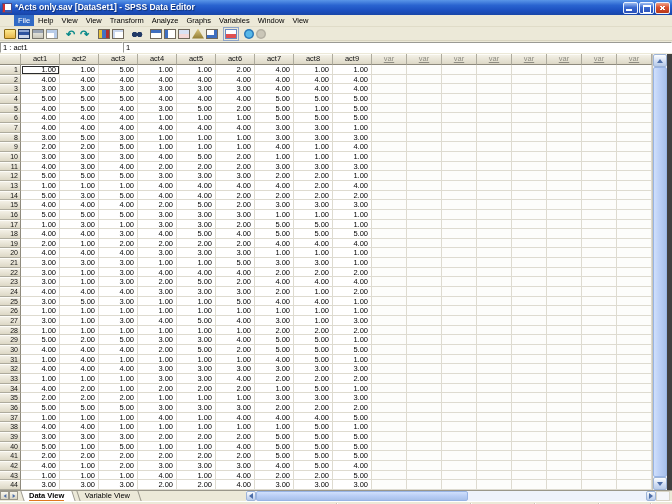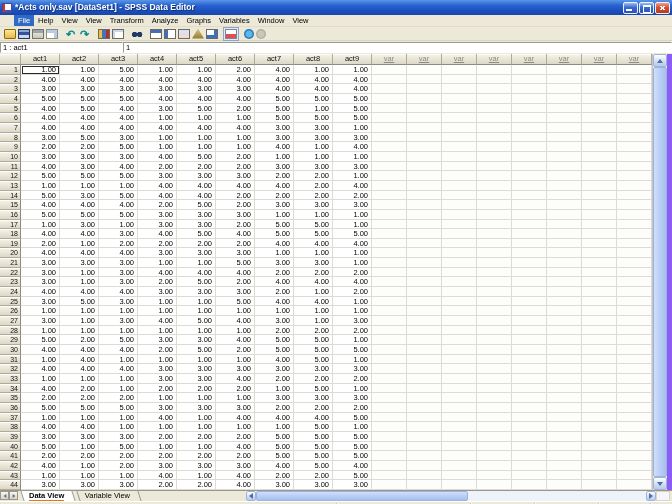--- a/index.html
+++ b/index.html
@@ -71,21 +71,21 @@
   
   .cellrefbar{height:13px;display:flex;align-items:center;background:#ece9d8;}
   .reffield{height:11px;box-sizing:border-box;background:#fff;border:1px solid #9a9a94;
     border-right-color:#fff;border-bottom-color:#fff;font-size:7.5px;line-height:9px;
     padding:0 2px;color:#000;white-space:nowrap;overflow:hidden;}
   .ref-label{width:123px;flex:none;}
   .ref-editor{flex:1;}
   .ref-visible{width:213px;flex:none;}
 
   
-  .gridwrap{position:relative;height:436px;background:#8b5cf6;}
+  .gridwrap{position:relative;height:436px;background:#404040;}
   .grid{display:grid;width:652px;
     grid-template-columns:21px repeat(9,39px) repeat(8,35px);
     grid-template-rows:11px repeat(44,9.659px);
     background:#fff;border-right:1px solid #c8c5b8;}
   .hcell{background:linear-gradient(#f6f3ea,#ddd8c6);border-right:1px solid #aeab9d;
     border-bottom:1px solid #8e8a7d;box-sizing:border-box;font-size:7.5px;line-height:10px;
     text-align:center;color:#111;overflow:hidden;box-shadow:inset 0 1px 0 #fdfcf8;}
   .hcell.varh{color:#8e8c82;text-decoration:underline;}
   .rcell{background:linear-gradient(#f6f3ea,#ddd8c6);border-right:1px solid #8e8a7d;
     border-bottom:1px solid #aeab9d;box-sizing:border-box;font-size:7px;line-height:9.5px;

